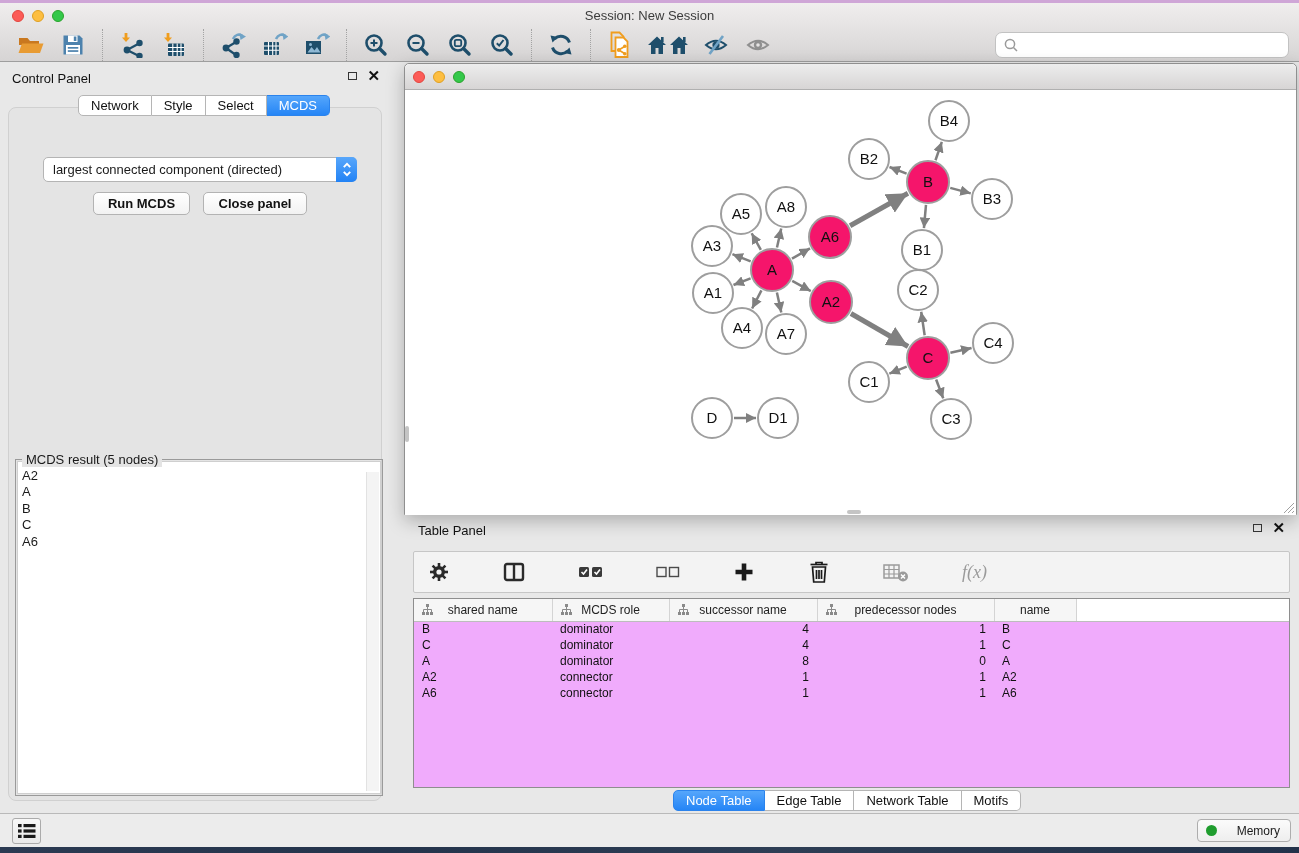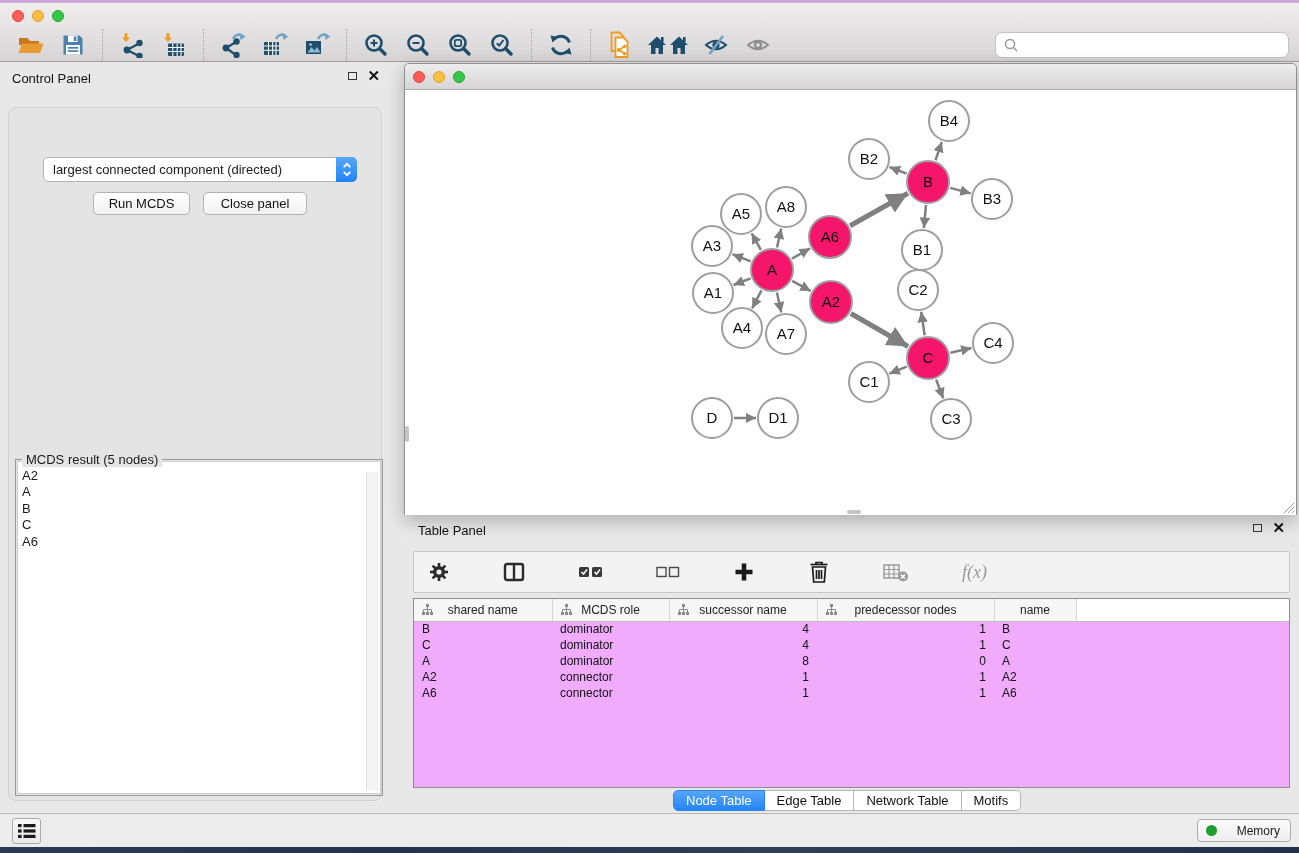--- a/index.html
+++ b/index.html
@@ -43,21 +43,21 @@
   .cp-box { position:absolute; left:8px; top:44px; width:374px; height:694px; background:#e4e4e4;
             border:1px solid #d0d0d0; border-radius:8px; }
   .opt-label { position:absolute; left:0; right:0; top:24px; text-align:center; font-size:13px; }
   .dropdown { position:absolute; left:34px; top:49px; width:314px; height:25px; background:#fff;
               border:1px solid #b4b4b4; border-radius:5px; display:flex; align-items:center;gap:21px; }
   .dropdown .dd-text { flex:1; padding-left:9px; font-size:13px; white-space:nowrap; overflow:hidden; }
   .dd-step { width:21px; height:25px; margin:-1px -1px -1px 0; border-radius:0 5px 5px 0;
              background:linear-gradient(#58a7fb,#2282f5); display:flex; align-items:center; justify-content:center; }
   .cp-buttons { position:absolute; left:0; top:84px; width:100%; }
   .push-btn { position:absolute; height:23px; background:linear-gradient(#ffffff,#f2f2f2); border:1px solid #b3b3b3;
-              border-radius:5px; font-size:13px; text-align:center; line-height:21px; color:#111; }
+              border-radius:5px; font-size:13px; text-align:center; line-height:21px; color:#111;font-weight:bold; }
   .result-box { position:absolute; left:6px; top:351px; width:368px; height:337px; border:1px solid #9a9a9a; }
   .result-title { position:absolute; left:6px; top:-8px; background:#e4e4e4; padding:0 4px; font-size:13px; }
   .result-list { position:absolute; left:1px; right:1px; top:1px; bottom:1px; background:#fff;
                  border:1px solid #cfcfcf; padding:6px 0 0 4px; }
   .result-item { font-size:13px; line-height:16.4px; }
   .result-scroll { position:absolute; right:1px; top:10px; bottom:2px; width:13px; background:#f4f4f4; border-left:1px solid #e2e2e2; }
 
   
   .net-window { position:absolute; left:404px; top:63px; width:893px; height:452px;
                 border:1px solid #8f8f8f; border-radius:5px 5px 0 0; background:#fff;
@@ -102,20 +102,21 @@
 <body>
 
 <div class="desktop-top"></div>
 
 <div class="chrome">
   <div class="lights">
     <div class="light red"></div>
     <div class="light yellow"></div>
     <div class="light green"></div>
   </div>
+  <div class="app-title">Session: New Session</div>
 
   <div class="toolbar-row">
     <div class="tb-btn">
       <svg width="28" height="24" viewBox="0 0 28 24">
         <path d="M2 5 h8.5 l2.5 3 H22 v4 H2 z" fill="#c9781f"></path>
         <path d="M1.5 20 L5 10.5 h21.5 L23 20 z" fill="#e89b33"></path>
       </svg>
     </div>
     <div class="tb-btn">
       <svg width="24" height="24" viewBox="0 0 24 24">
@@ -269,20 +270,26 @@
 
 <div class="control-panel">
   <div class="panel-head">
     <span class="panel-title">Control Panel</span>
     <span class="panel-ctl cp-ctl" style="position:absolute; right:10px;">
       <span class="float-ico"></span>
       <span class="close-ico">✕</span>
     </span>
   </div>
 
+  <div class="seg cp-tabs">
+    <div class="tab">Network</div>
+    <div class="tab">Style</div>
+    <div class="tab">Select</div>
+    <div class="tab active">MCDS</div>
+  </div>
 
   <div class="cp-box">
 
     <div class="dropdown">
       <span class="dd-text">largest connected component (directed)</span>
       <span class="dd-step">
         <svg width="10" height="17" viewBox="0 0 10 17">
           <path d="M1.8 6.2 L5 2.8 L8.2 6.2" stroke="#fff" stroke-width="1.9" fill="none"></path>
           <path d="M1.8 10.8 L5 14.2 L8.2 10.8" stroke="#fff" stroke-width="1.9" fill="none"></path>
         </svg>

